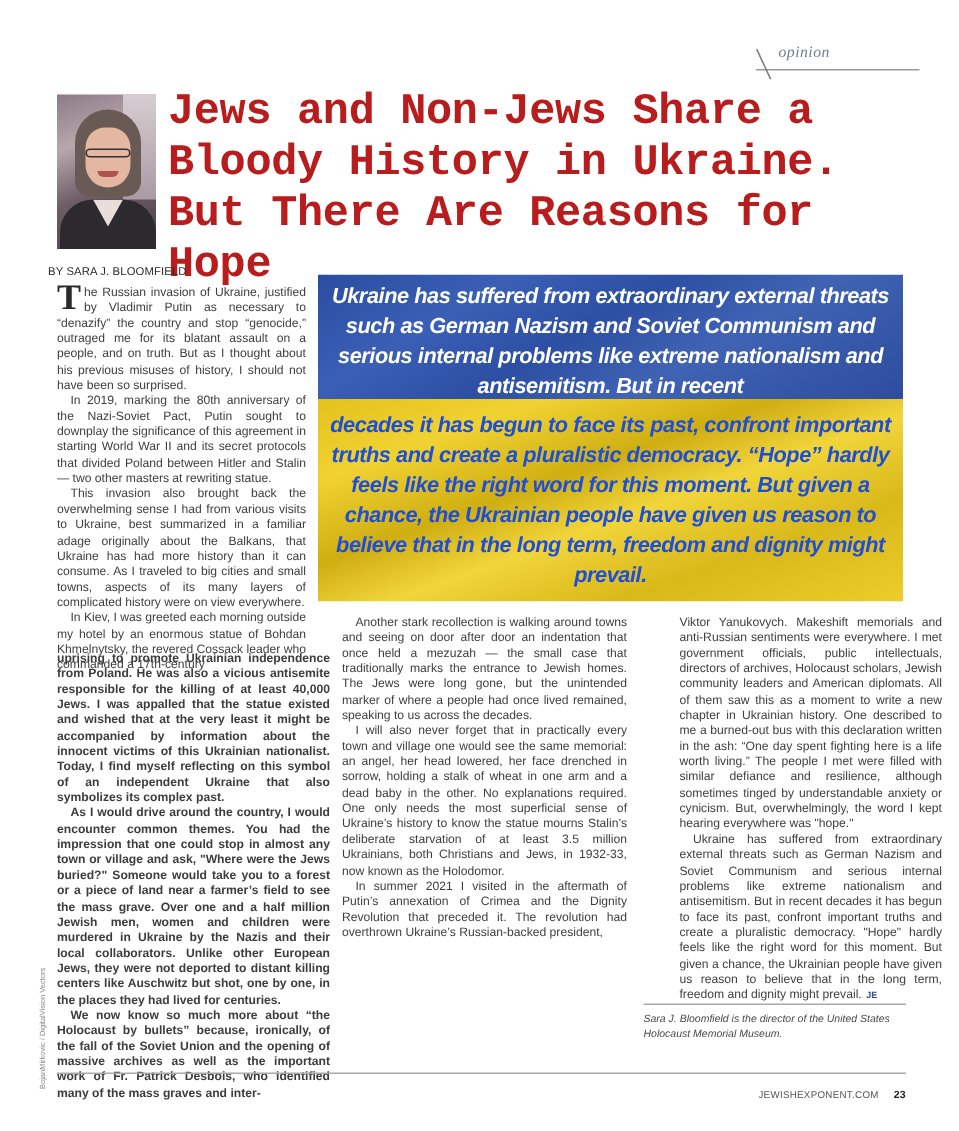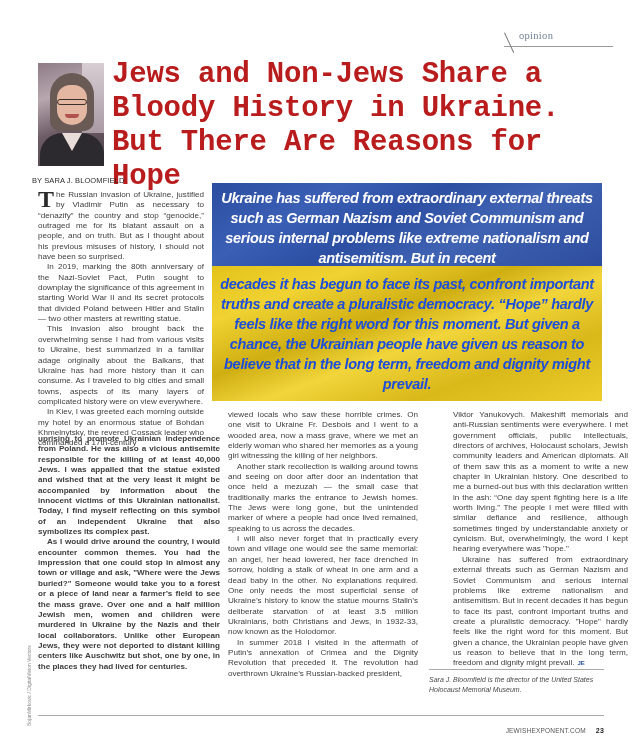--- a/index.html
+++ b/index.html
@@ -5,21 +5,21 @@
   html, body { margin: 0; padding: 0; background: #ffffff; }
   body { width: 639px; height: 754px; position: relative; overflow: hidden;
          font-family: "Liberation Sans", "DejaVu Sans", sans-serif; color: #3a3a3a; }
 
   
   .section-label { position: absolute; left: 504px; top: 30px; width: 109px; height: 16px;
                    border-bottom: 1px solid #9a9a9a; }
   .section-slash { position: absolute; left: 0px; top: 3px; width: 1px; height: 22px;
                    background: #7a7a7a; transform: rotate(-25deg); transform-origin: top left; }
   .section-text { position: absolute; left: 15px; top: 0px; font-family: "Liberation Serif", "DejaVu Serif", serif;
-                  font-size: 10.5px; color: #6e7f96; letter-spacing: 0.3px; }
+                  font-size: 10.5px; color: #6e7f96; letter-spacing: 0.3px; font-style: italic; }
 
   
   .author-photo { position: absolute; left: 38px; top: 63px; width: 66px; height: 103px; overflow: hidden;
                   background: linear-gradient(160deg, #8d7a86 0%, #b8a7ae 30%, #6d5c66 60%, #4a3f45 100%); }
   .photo-bg-window { position: absolute; left: 44px; top: 0px; width: 22px; height: 70px;
                      background: linear-gradient(180deg, #d8cdd3, #a99aa3); }
   .photo-hair { position: absolute; left: 12px; top: 10px; width: 44px; height: 58px; border-radius: 22px 22px 10px 10px;
                 background: #6a5a55; }
   .photo-face { position: absolute; left: 19px; top: 22px; width: 30px; height: 40px; border-radius: 14px 14px 16px 16px;
                 background: #e3b7a2; }
@@ -108,27 +108,27 @@
 <div class="col col1 col1-top">
   <p class="first"><span class="dropcap">T</span><span>he Russian invasion of Ukraine, justified by Vladimir Putin as necessary to “denazify” the country and stop “genocide,” outraged me for its blatant assault on a people, and on truth. But as I thought about his previous misuses of history, I should not have been so surprised.</span></p>
   <p>In 2019, marking the 80th anniversary of the Nazi-Soviet Pact, Putin sought to downplay the significance of this agreement in starting World War II and its secret protocols that divided Poland between Hitler and Stalin — two other masters at rewriting statue.</p>
   <p>This invasion also brought back the overwhelming sense I had from various visits to Ukraine, best summarized in a familiar adage originally about the Balkans, that Ukraine has had more history than it can consume. As I traveled to big cities and small towns, aspects of its many layers of complicated history were on view everywhere.</p>
   <p>In Kiev, I was greeted each morning outside my hotel by an enormous statue of Bohdan Khmelnytsky, the revered Cossack leader who commanded a 17th-century</p>
 </div>
 
 <div class="col col1 col1-bottom">
   <p class="first">uprising to promote Ukrainian independence from Poland. He was also a vicious antisemite responsible for the killing of at least 40,000 Jews. I was appalled that the statue existed and wished that at the very least it might be accompanied by information about the innocent victims of this Ukrainian nationalist. Today, I find myself reflecting on this symbol of an independent Ukraine that also symbolizes its complex past.</p>
   <p>As I would drive around the country, I would encounter common themes. You had the impression that one could stop in almost any town or village and ask, "Where were the Jews buried?" Someone would take you to a forest or a piece of land near a farmer’s field to see the mass grave. Over one and a half million Jewish men, women and children were murdered in Ukraine by the Nazis and their local collaborators. Unlike other European Jews, they were not deported to distant killing centers like Auschwitz but shot, one by one, in the places they had lived for centuries.</p>
+  <p>We now know so much more about “the Holocaust by bullets” because, ironically, of the fall of the Soviet Union and the opening of massive archives as well as the important work of Fr. Patrick Desbois, who identified many of the mass graves and inter-</p>
 </div>
 
 <div class="col col2">
-  <p class="first">viewed locals who saw these horrible crimes. On one visit to Ukraine Fr. Desbois and I went to a wooded area, now a mass grave, where we met an elderly woman who shared her memories as a young girl witnessing the killing of her neighbors.</p>
   <p>Another stark recollection is walking around towns and seeing on door after door an indentation that once held a mezuzah — the small case that traditionally marks the entrance to Jewish homes. The Jews were long gone, but the unintended marker of where a people had once lived remained, speaking to us across the decades.</p>
   <p>I will also never forget that in practically every town and village one would see the same memorial: an angel, her head lowered, her face drenched in sorrow, holding a stalk of wheat in one arm and a dead baby in the other. No explanations required. One only needs the most superficial sense of Ukraine’s history to know the statue mourns Stalin’s deliberate starvation of at least 3.5 million Ukrainians, both Christians and Jews, in 1932-33, now known as the Holodomor.</p>
-  <p>In summer 2018 I visited in the aftermath of Putin’s annexation of Crimea and the Dignity Revolution that preceded it. The revolution had overthrown Ukraine’s Russian-backed president,</p>
+  <p>In summer 2021 I visited in the aftermath of Putin’s annexation of Crimea and the Dignity Revolution that preceded it. The revolution had overthrown Ukraine’s Russian-backed president,</p>
 </div>
 
 <div class="col col3">
   <p class="first">Viktor Yanukovych. Makeshift memorials and anti-Russian sentiments were everywhere. I met government officials, public intellectuals, directors of archives, Holocaust scholars, Jewish community leaders and American diplomats. All of them saw this as a moment to write a new chapter in Ukrainian history. One described to me a burned-out bus with this declaration written in the ash: “One day spent fighting here is a life worth living.” The people I met were filled with similar defiance and resilience, although sometimes tinged by understandable anxiety or cynicism. But, overwhelmingly, the word I kept hearing everywhere was "hope."</p>
   <p><span>Ukraine has suffered from extraordinary external threats such as German Nazism and Soviet Communism and serious internal problems like extreme nationalism and antisemitism. But in recent decades it has begun to face its past, confront important truths and create a pluralistic democracy. "Hope" hardly feels like the right word for this moment. But given a chance, the Ukrainian people have given us reason to believe that in the long term, freedom and dignity might prevail.</span><span class="end-mark">JE</span></p>
 </div>
 
 <div class="bio-rule"></div>
 <p class="bio">Sara J. Bloomfield is the director of the United States Holocaust Memorial Museum.</p>
 

